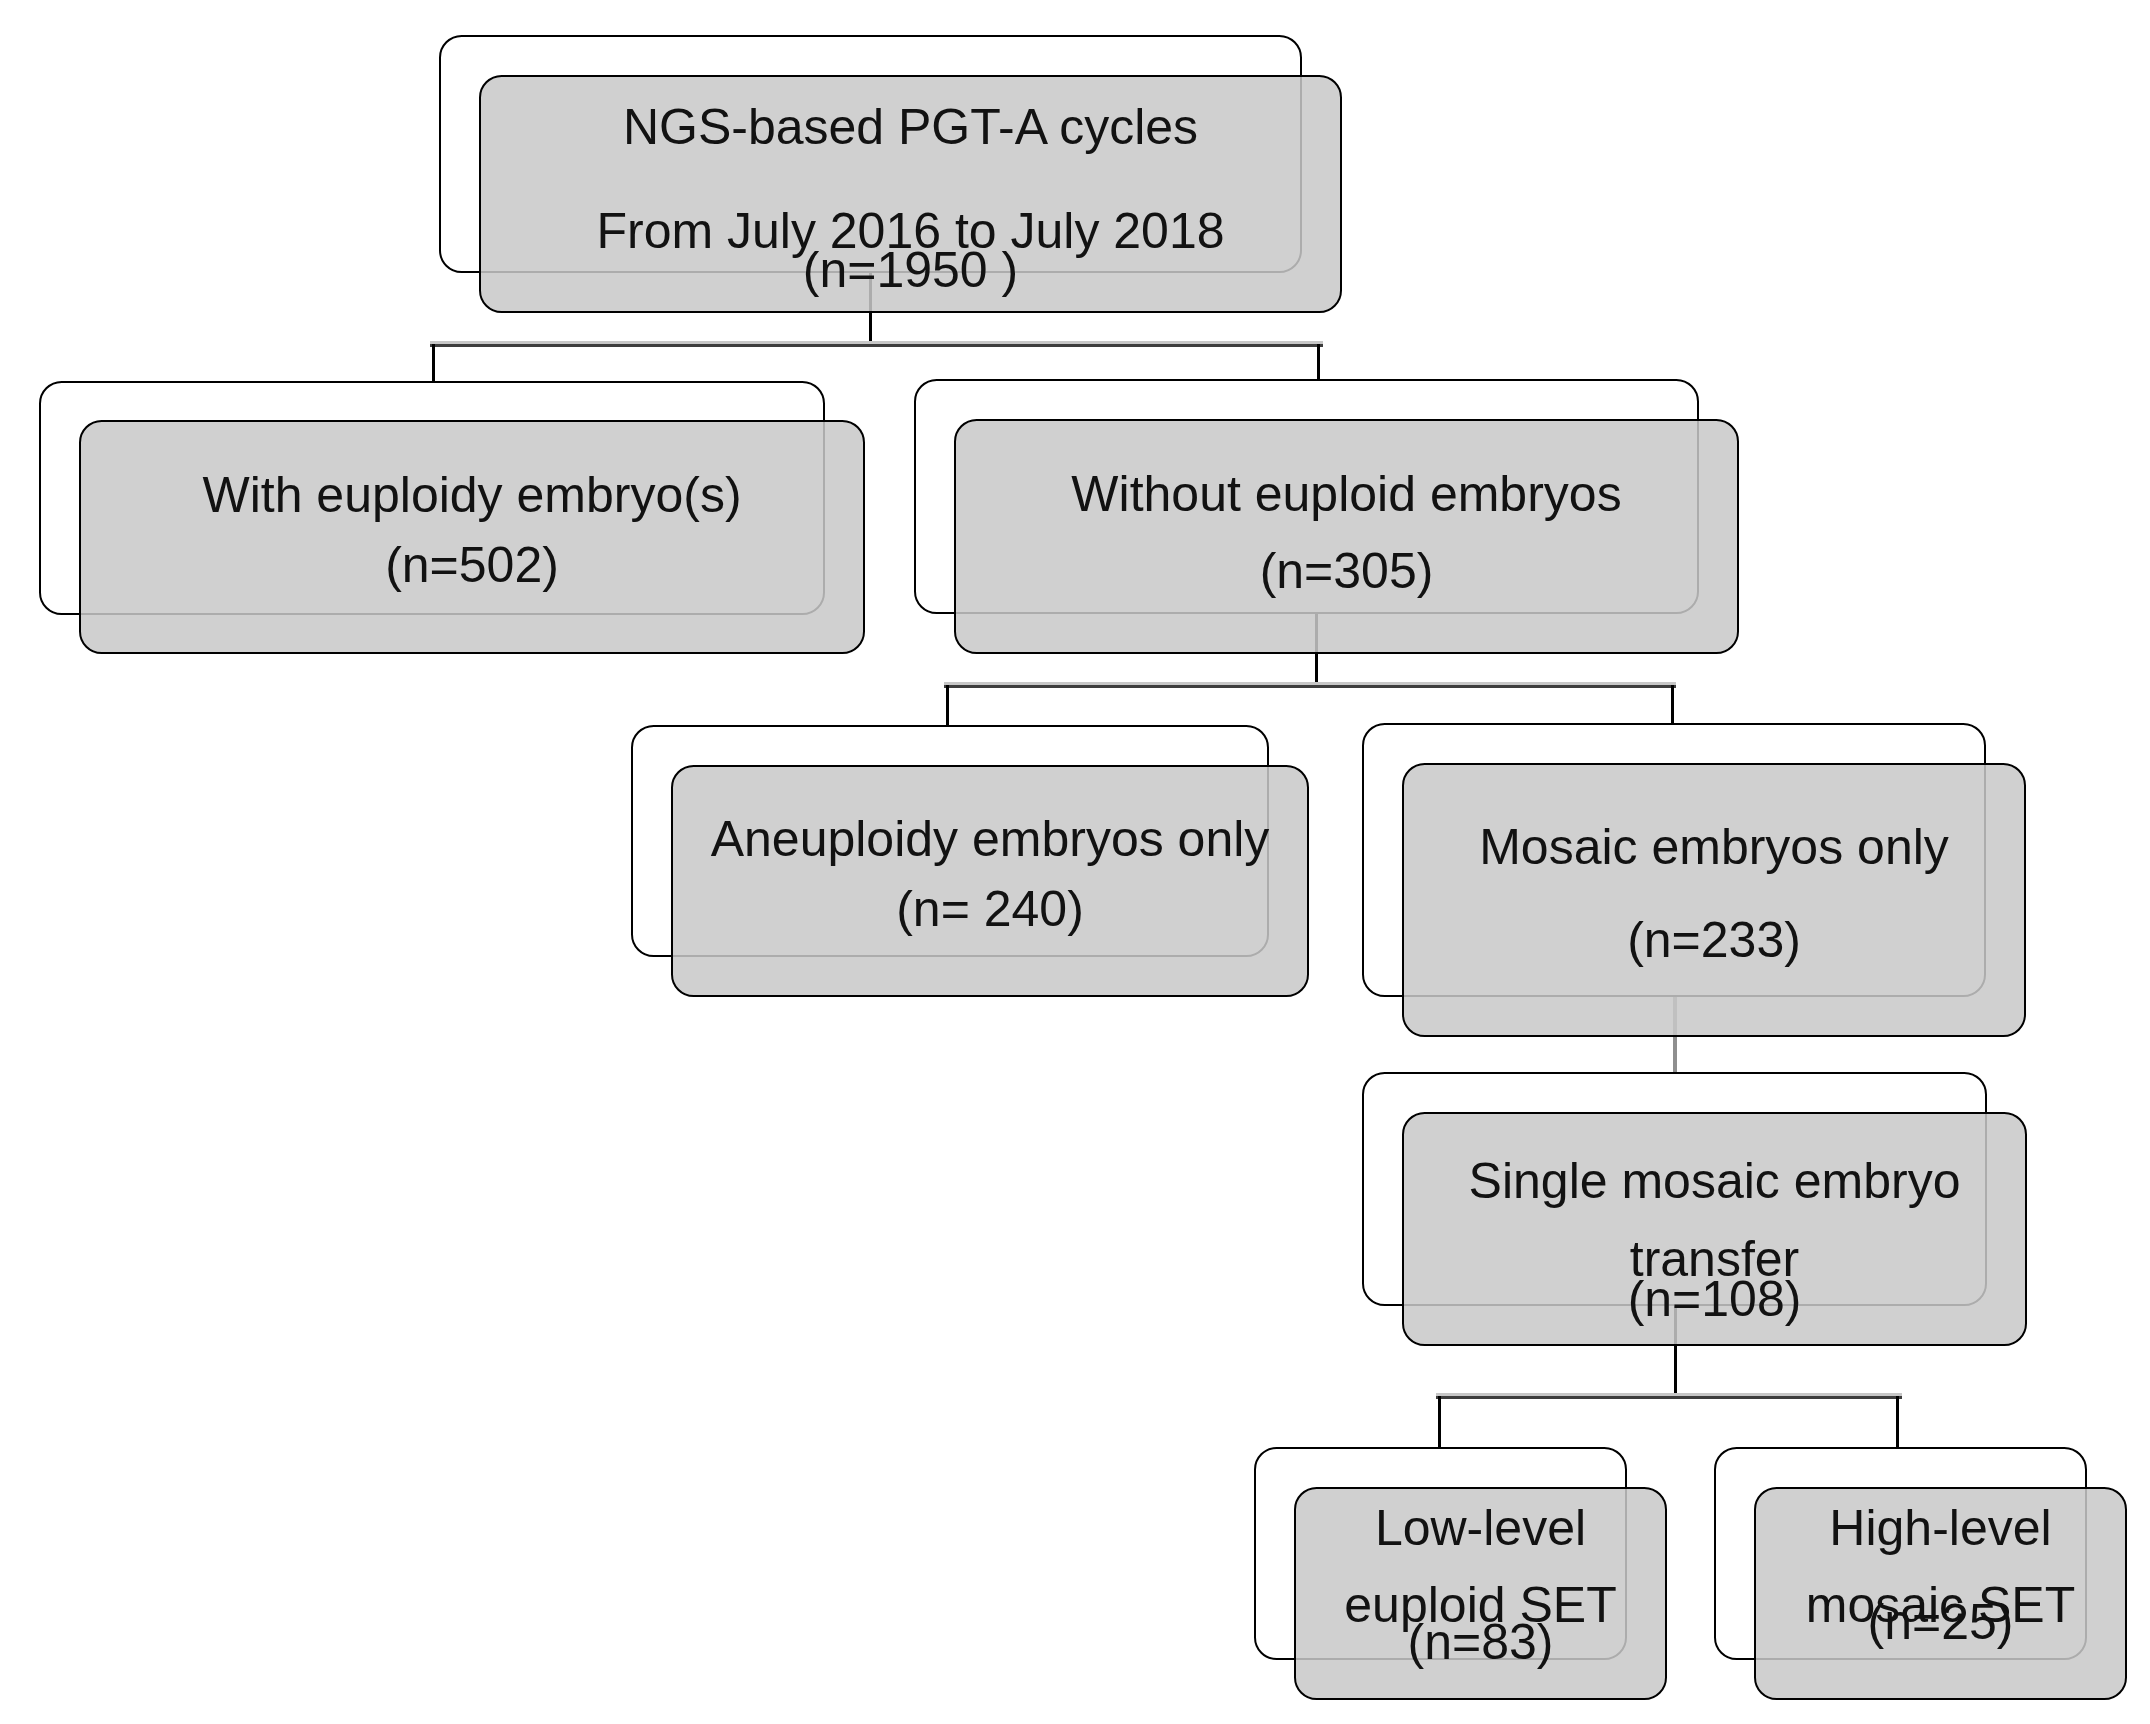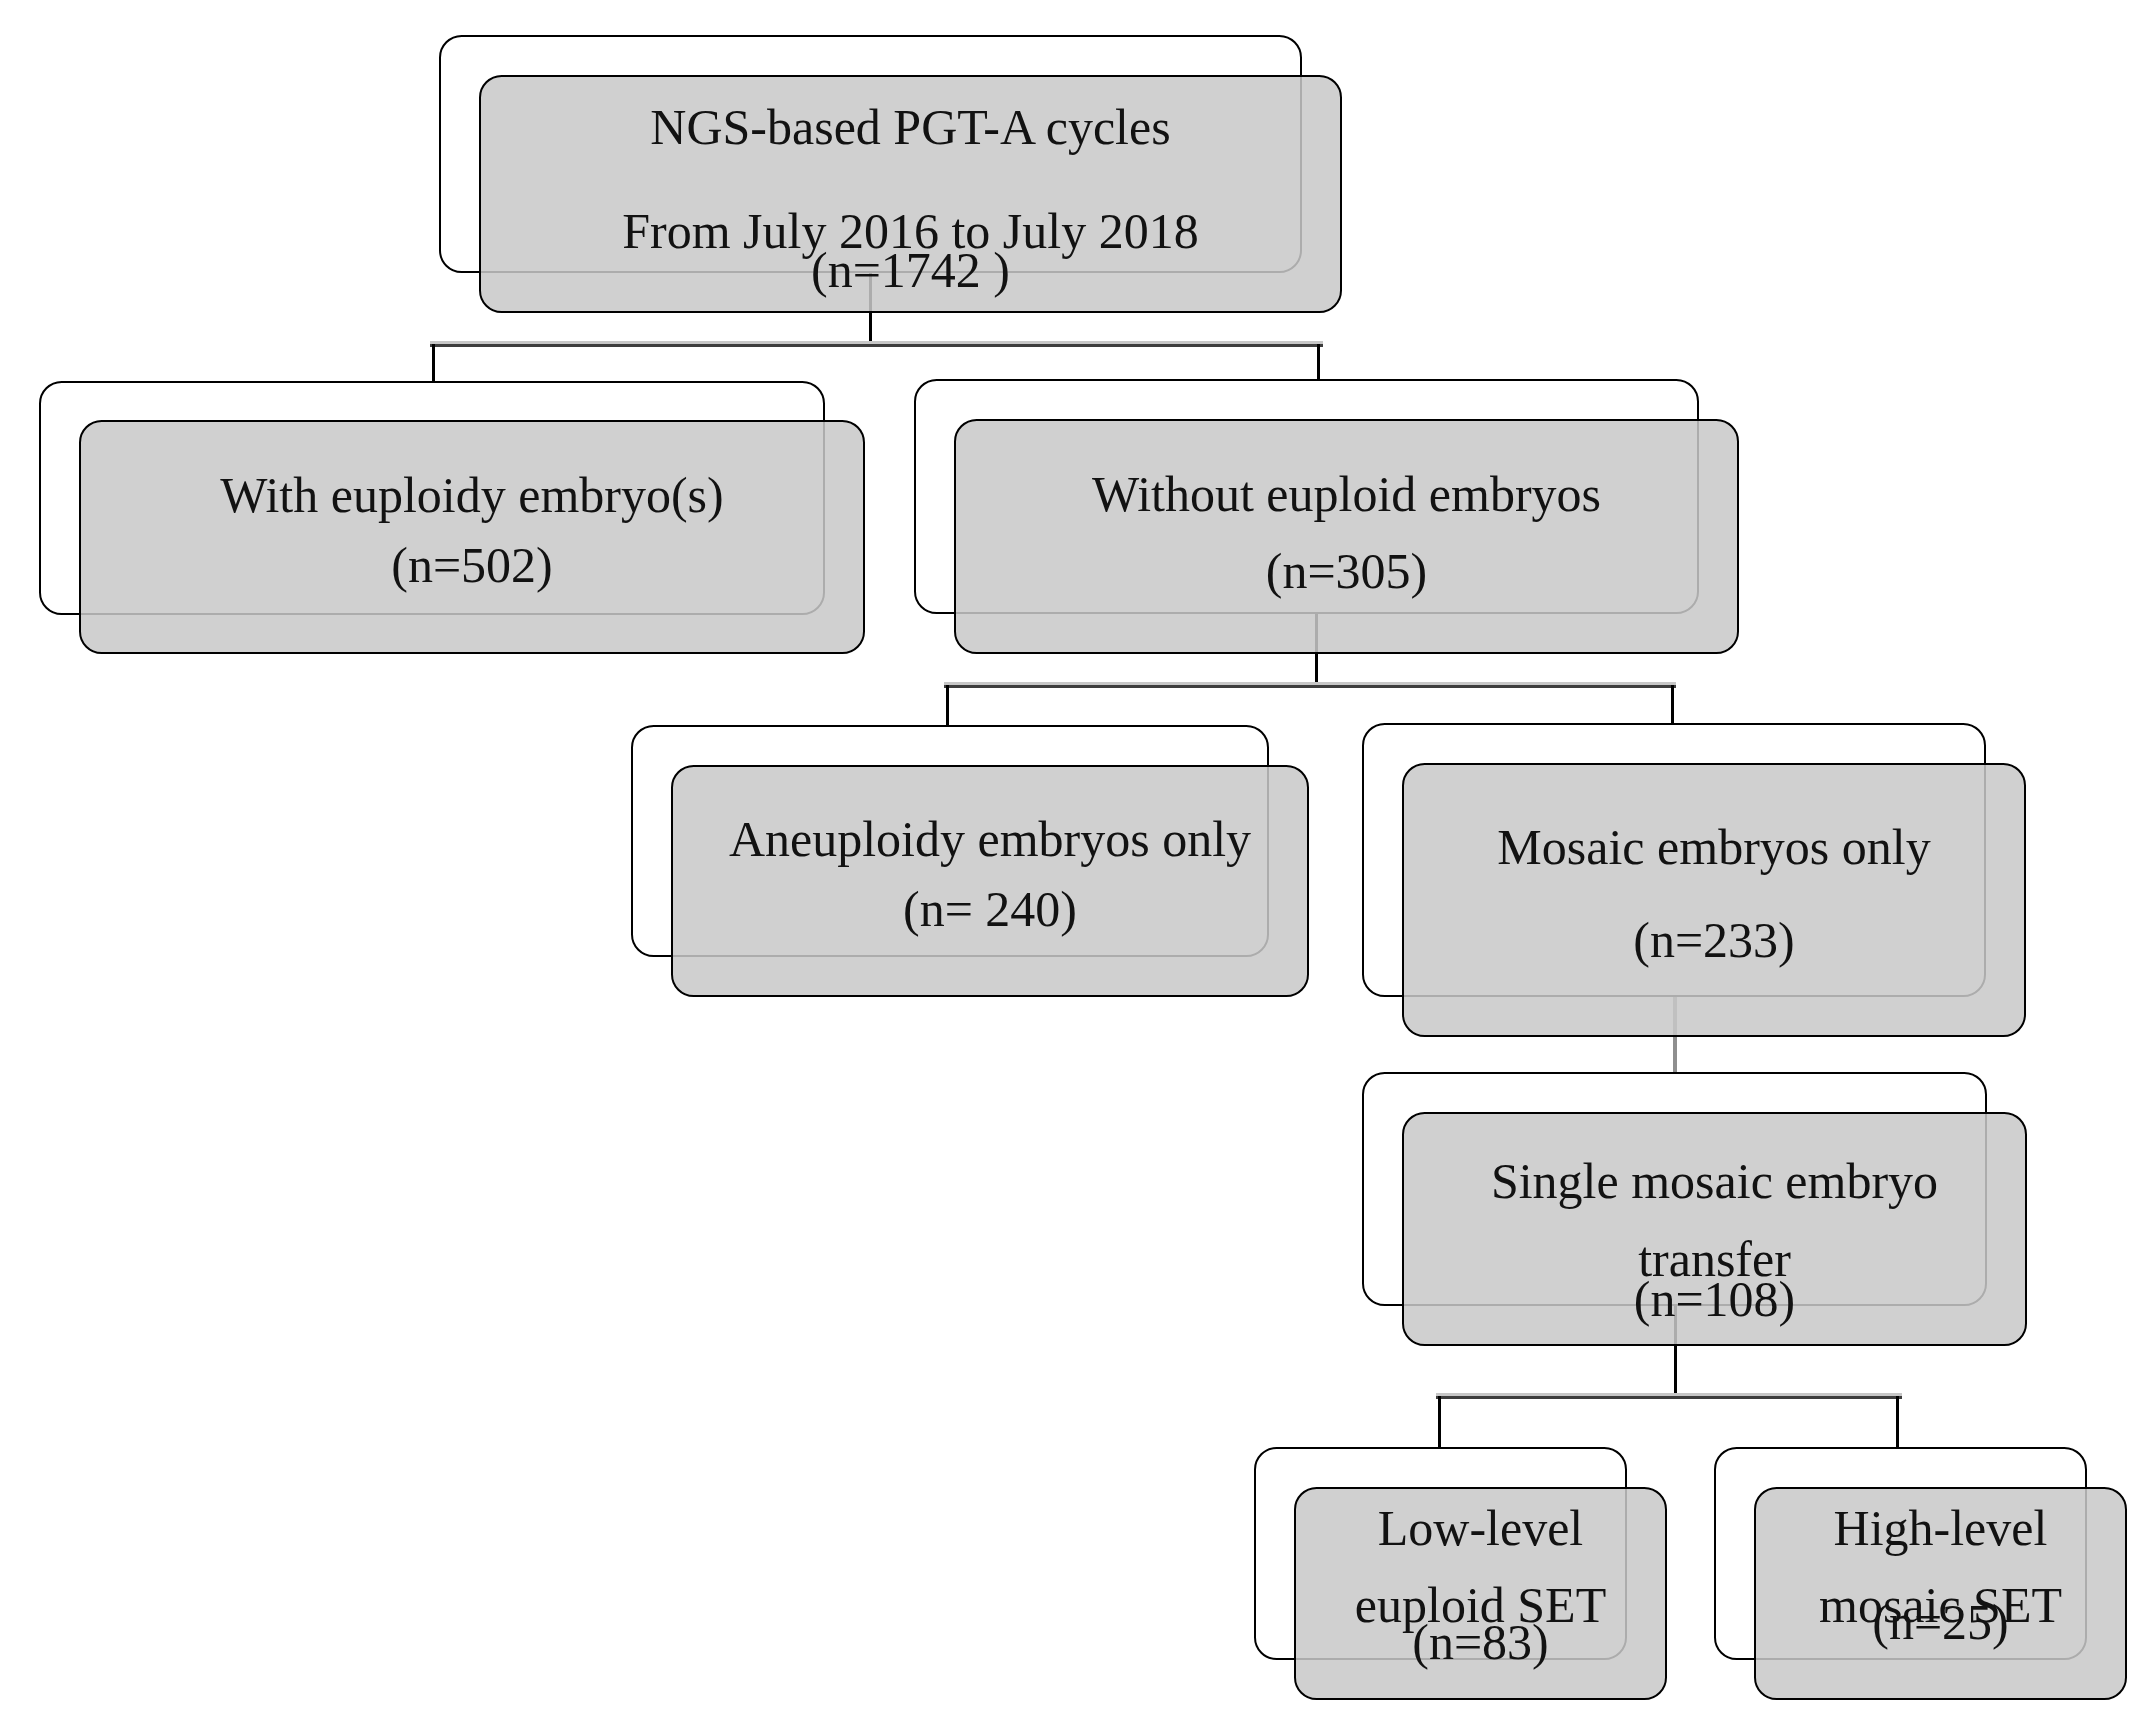--- a/index.html
+++ b/index.html
@@ -1,20 +1,20 @@
 <!DOCTYPE html>
 <html style="font-size:12px"><head>
 <meta charset="utf-8">
 <style>
   html,body{margin:0;padding:0;background:#ffffff;}
   .canvas{
     position:relative;
     width:2151px;height:1724px;
     background:#ffffff;
-    font-family:Liberation Serif, serif;
+    font-family:Liberation Sans, sans-serif;
     color:#121212;
     overflow:hidden;
   }
   
   .node-back{
     position:absolute;
     background:#ffffff;
     border:2.3px solid #000000;
     border-radius:22.6px;
     box-sizing:border-box;
@@ -72,21 +72,21 @@
 
   <div class="conn" style="left:1674px;top:1305px;width:3px;height:92px"></div>
   <div class="conn-shadow" style="left:1436px;top:1393px;width:466px;height:3px"></div>
   <div class="conn-dark" style="left:1436px;top:1396px;width:466px;height:3px"></div>
   <div class="conn" style="left:1438px;top:1396px;width:3px;height:51px"></div>
   <div class="conn" style="left:1896px;top:1396px;width:3px;height:51px"></div>
 
   <div class="node-front" style="left:479px;top:75px;width:863px;height:238px">
     <div class="bx-line" style="top:12px">NGS-based PGT-A cycles</div>
     <div class="bx-line" style="top:116px">From July 2016 to July 2018</div>
-    <div class="bx-count" style="bottom:1.5px">(n=1742 )</div>
+    <div class="bx-count" style="bottom:1.5px">(n=1950 )</div>
   </div>
 
   <div class="node-front" style="left:79px;top:420px;width:786px;height:234px">
     <div class="bx-title" style="bottom:83px">
         <span>With euploidy embryo(s)</span>
       </div>
     <div class="bx-count" style="bottom:48px">(n=502)</div>
   </div>
 
   <div class="node-front" style="left:954px;top:419px;width:785px;height:235px">

